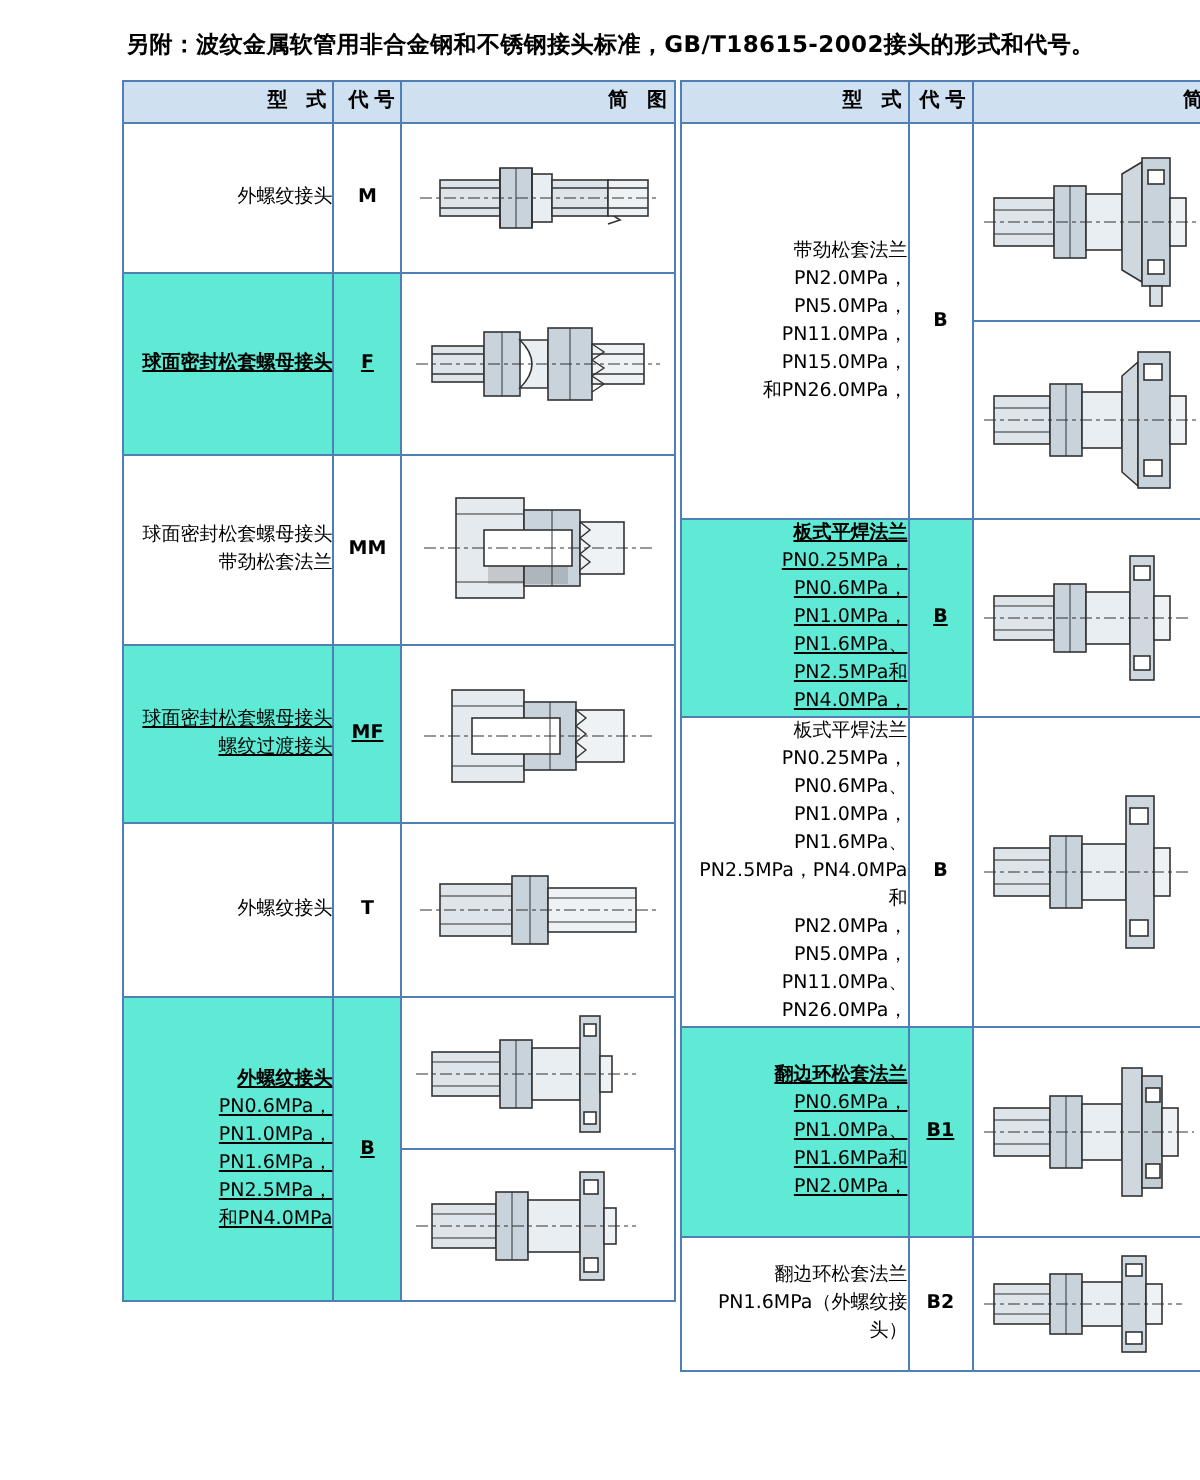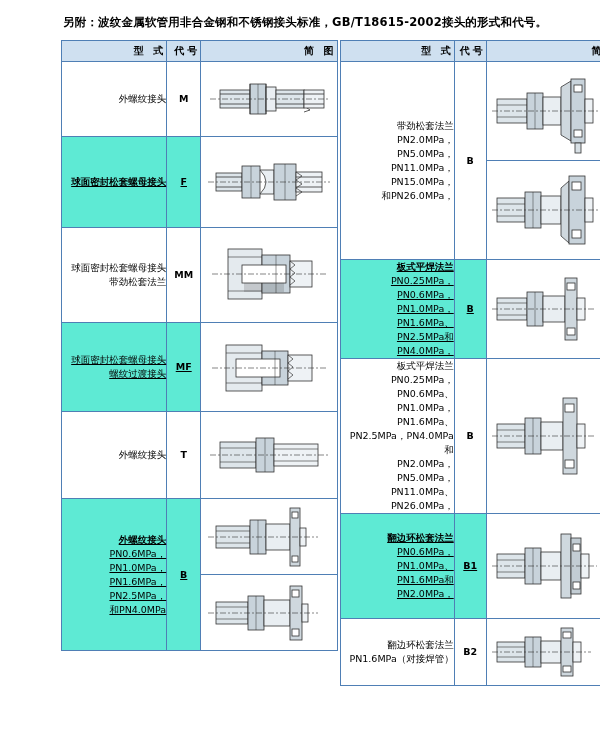--- a/index.html
+++ b/index.html
@@ -429,21 +429,21 @@
                 <line x1="6" y1="52" x2="34" y2="52" stroke-width="0.6"></line>
                 <line x1="42" y1="28" x2="42" y2="64" stroke-width="0.5"></line>
               </g>
             </svg>
           </td>
         </tr>
 
         <tr>
           <td class="type-cell" style="height:66px">
             <span class="tline">翻边环松套法兰</span>
-            <span class="tline">PN1.6MPa（对接焊管）</span>
+            <span class="tline">PN1.6MPa（外螺纹接头）</span>
           </td>
           <td class="code-cell">B2</td>
           <td class="fig-cell">
             <svg class="fig" width="128" height="60" viewBox="0 0 128 60">
               <g stroke="#333" stroke-width="0.8" fill="none">
                 <rect x="6" y="20" width="28" height="20" fill="#dde5ea"></rect>
                 <rect x="34" y="15" width="16" height="30" fill="#c8d3db"></rect>
                 <rect x="50" y="19" width="20" height="22" fill="#e9eef2"></rect>
                 <rect x="70" y="6" width="12" height="48" fill="#cfd8de"></rect>
                 <rect x="82" y="20" width="8" height="20" fill="#eef2f5"></rect>

